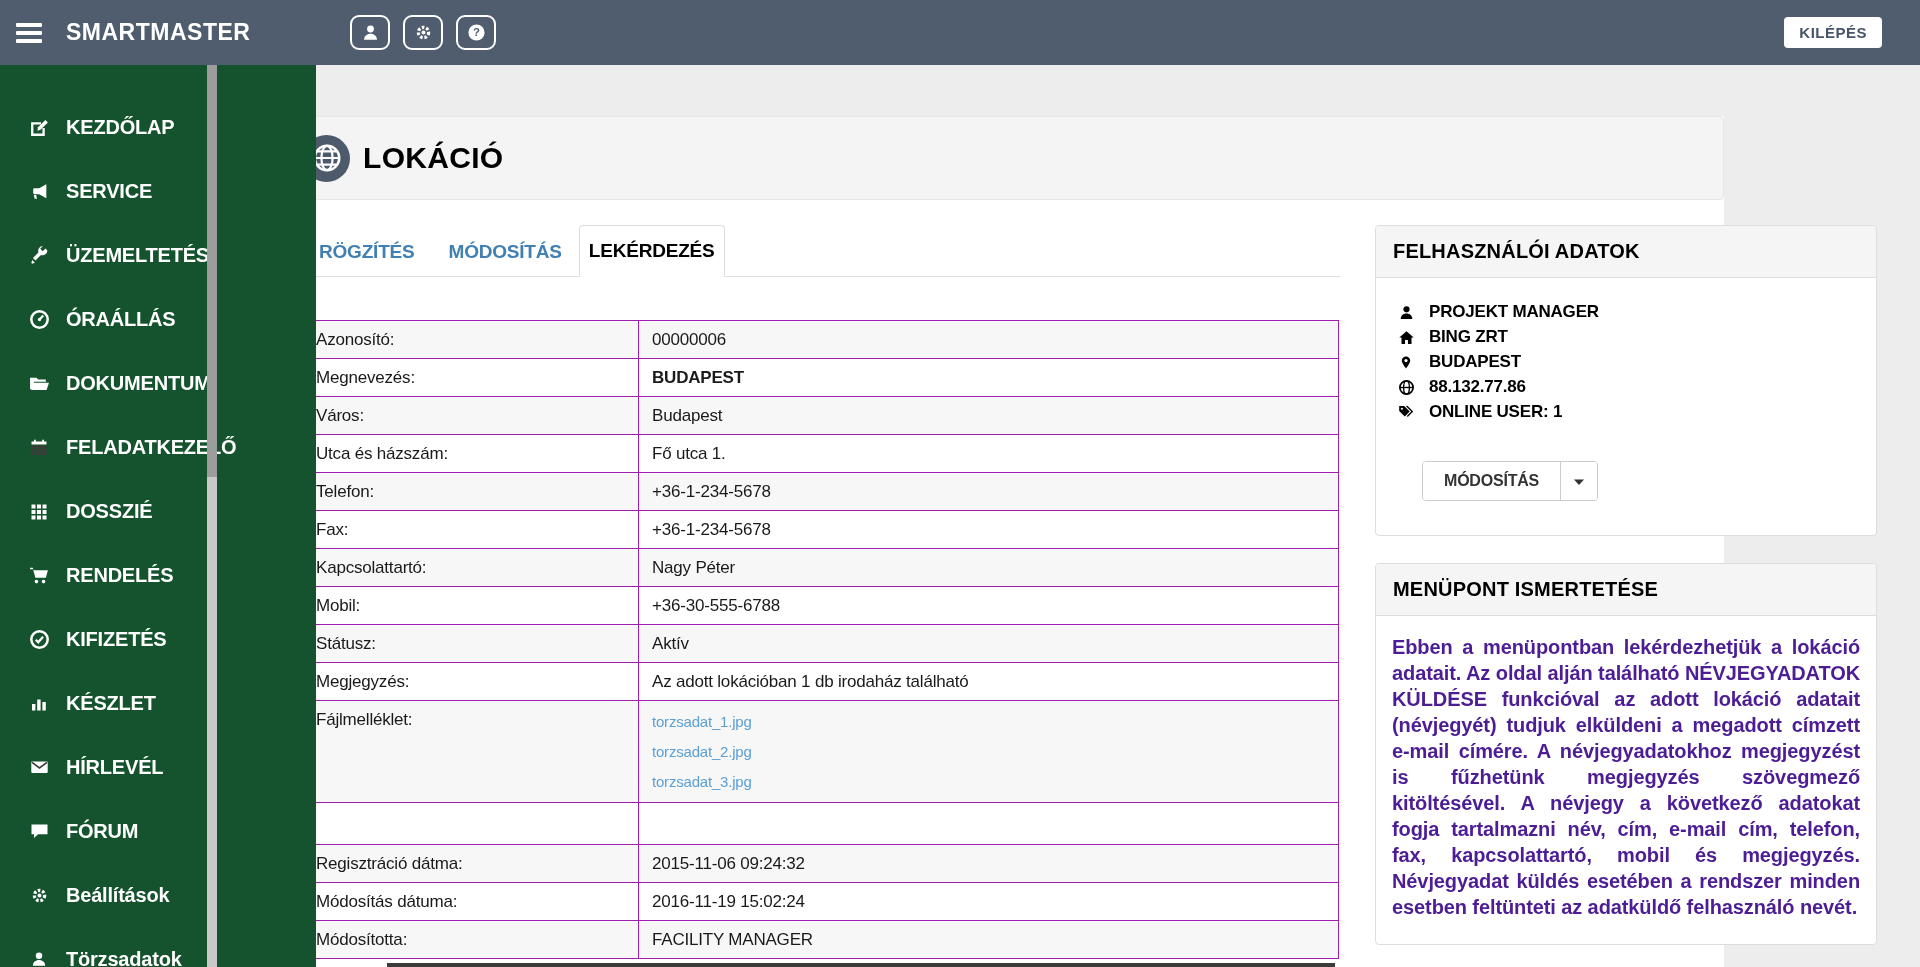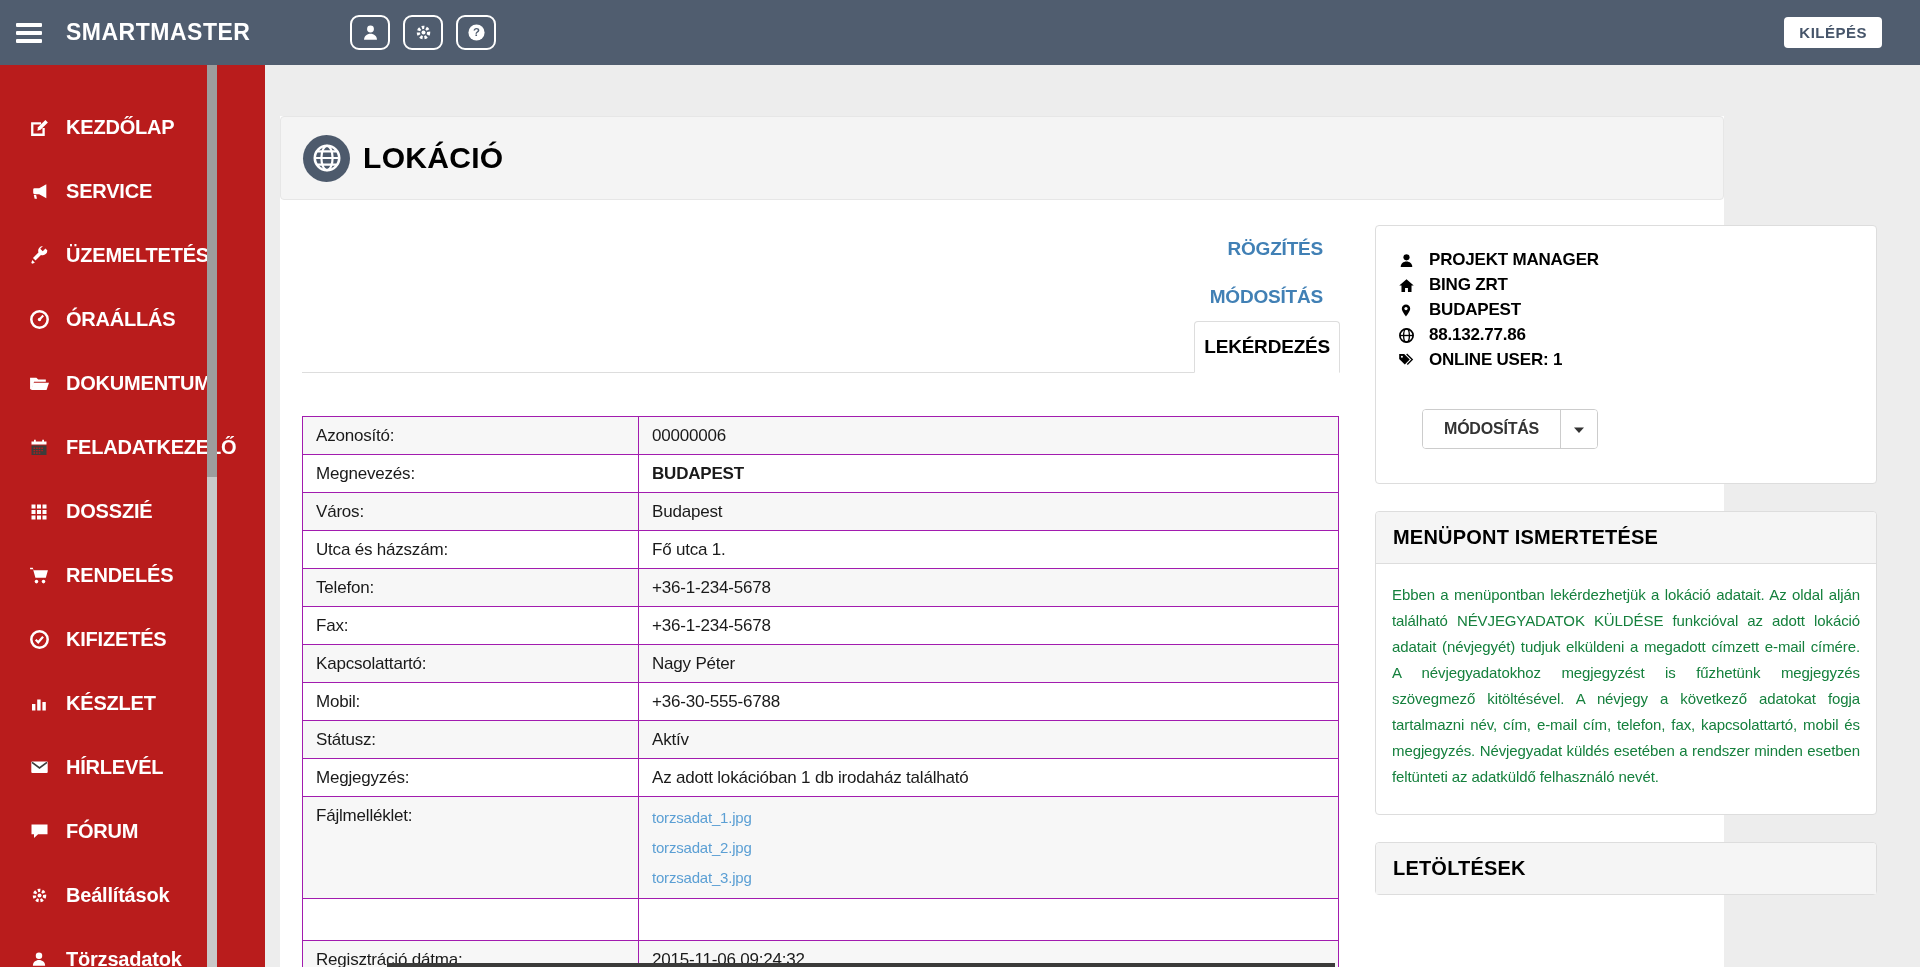--- a/index.html
+++ b/index.html
@@ -15,21 +15,21 @@
   .brand { color:#fff; font-size:23px; font-weight:bold; letter-spacing:0.5px; margin-left:16px; }
   .topbar-icons { display:flex; gap:13px; margin-left:100px; }
   .tb-btn { width:40px; height:35px; border:2px solid #fff; border-radius:9px; background:transparent;
     display:flex; align-items:center; justify-content:center; color:#fff; cursor:pointer; }
   .tb-btn svg { display:block; }
   .topbar .spacer { flex:1; }
   .logout-btn { margin-right:38px; background:#fff; color:#46556a; font-weight:bold; font-size:15px;
     letter-spacing:0.5px; border:none; border-radius:4px; padding:7px 15px; height:31px; cursor:pointer; }
 
   
-  .sidebar { position:fixed; left:0; top:57px; width:265px; height:910px; background:#b91c1c; z-index:20; }
+  .sidebar { position:fixed; left:0; top:57px; width:316px; height:910px; background:#14532d; z-index:20; }
   .side-scrollbar { position:absolute; left:207px; top:0; bottom:0; width:10px; background:#c9c9c9; }
   .side-scrollbar .thumb { position:absolute; left:0; top:0; width:10px; height:420px; background:#9d9d9d; }
   .nav { padding-top:38px; }
   .nav-item { height:64px; display:flex; align-items:center; padding-left:25px; color:#fff; cursor:pointer; }
   .nav-icon { width:28px; display:flex; justify-content:center; margin-right:13px; flex:none; }
   .nav-label { font-size:20px; font-weight:bold; letter-spacing:-0.2px; white-space:nowrap; }
 
   
   .content { position:fixed; left:263px; top:57px; right:0; bottom:0; background:#ededed; overflow:hidden; }
   .container { margin:59px 0 0 17px; width:1444px; height:851px; background:#fff; }
@@ -39,21 +39,21 @@
   .globe-badge { width:47px; height:47px; border-radius:50%; background:#4d5a6c; display:flex;
     align-items:center; justify-content:center; flex:none; }
   .page-title { font-size:30px; font-weight:bold; color:#000; margin-left:13px; letter-spacing:0.3px; }
 
   .content-row { display:flex; padding-top:25px; }
   .left-col { width:1095px; flex:none; }
   .right-col { width:502px; flex:none; }
 
   
   .tabs { display:flex; align-items:flex-end; margin-left:22px; width:1038px;
-    border-bottom:1px solid #ddd;flex-direction:column; }
+    border-bottom:1px solid #ddd; }
   .tab { padding:13px 17px; font-size:19px; font-weight:bold; color:#4180b5; cursor:pointer;
     letter-spacing:-0.2px; }
   .tab.active { background:#fff; color:#000; border:1px solid #ddd; border-bottom:1px solid #fff;
     border-radius:4px 4px 0 0; margin-bottom:-1px; padding:14px 9px; }
 
   
   .record-table { margin:43px 0 0 22px; width:1037px; border-collapse:collapse; }
   .record-table td { border:1px solid #a21caf; font-size:17px; color:#1a1a1a; padding:8px 13px;
     vertical-align:top; line-height:21px; letter-spacing:-0.2px; }
   .record-table td.lbl { width:336px; }
@@ -73,22 +73,22 @@
   .panel-body { padding:24px 17px 30px 20px; }
   .user-item { display:flex; align-items:center; margin-bottom:5px; color:#000; }
   .user-item .ui-icon { width:20px; display:flex; justify-content:center; margin-right:13px; flex:none; }
   .user-item .ui-text { font-size:17px; font-weight:bold; letter-spacing:-0.2px; }
   .btn-group { display:inline-flex; margin:34px 0 4px 26px; border:1px solid #ccc; border-radius:4px;
     overflow:hidden; background:#fff; }
   .btn-main { padding:10px 21px; font-size:16px; font-weight:bold; color:#333; background:#fff;
     border:none; border-right:1px solid #ccc; cursor:pointer; letter-spacing:-0.2px; }
   .btn-caret { padding:10px 12px; background:#fff; border:none; cursor:pointer; display:flex;
     align-items:center; color:#333; }
-  .panel-text { padding:18px 16px 24px 16px; font-size:15px; font-weight:normal; line-height:26px;
-    color:#15803d; text-align:justify; letter-spacing:-0.1px; min-height:236px; }
+  .panel-text { padding:18px 16px 24px 16px; font-size:20px; font-weight:bold; line-height:26px;
+    color:#4c1d95; text-align:justify; letter-spacing:-0.1px; min-height:236px; }
   .panel.downloads .panel-header { border-bottom:none; }
 
   .bottom-edge { position:fixed; left:387px; bottom:0; width:948px; height:4px;
     background:#3b3b3a; z-index:25; }
 </style>
 </head>
 <body>
 
 <div class="topbar">
   <div class="hamburger">
@@ -352,20 +352,21 @@
               <td class="lbl">Módosította:</td>
               <td class="val-red">FACILITY MANAGER</td>
             </tr>
           </tbody>
         </table>
       </div>
 
       <div class="right-col">
 
         <div class="panel">
+          <div class="panel-header">FELHASZNÁLÓI ADATOK</div>
           <div class="panel-body">
             <div class="user-item">
               <span class="ui-icon">
                   <svg width="17" height="17" viewBox="0 0 20 20" fill="#000">
                     <circle cx="10" cy="6.3" r="3.6"></circle>
                     <path d="M3.2 17.5c0-3.8 3-6.3 6.8-6.3s6.8 2.5 6.8 6.3z"></path>
                   </svg>
                 </span>
               <span class="ui-text">PROJEKT MANAGER</span>
             </div>

